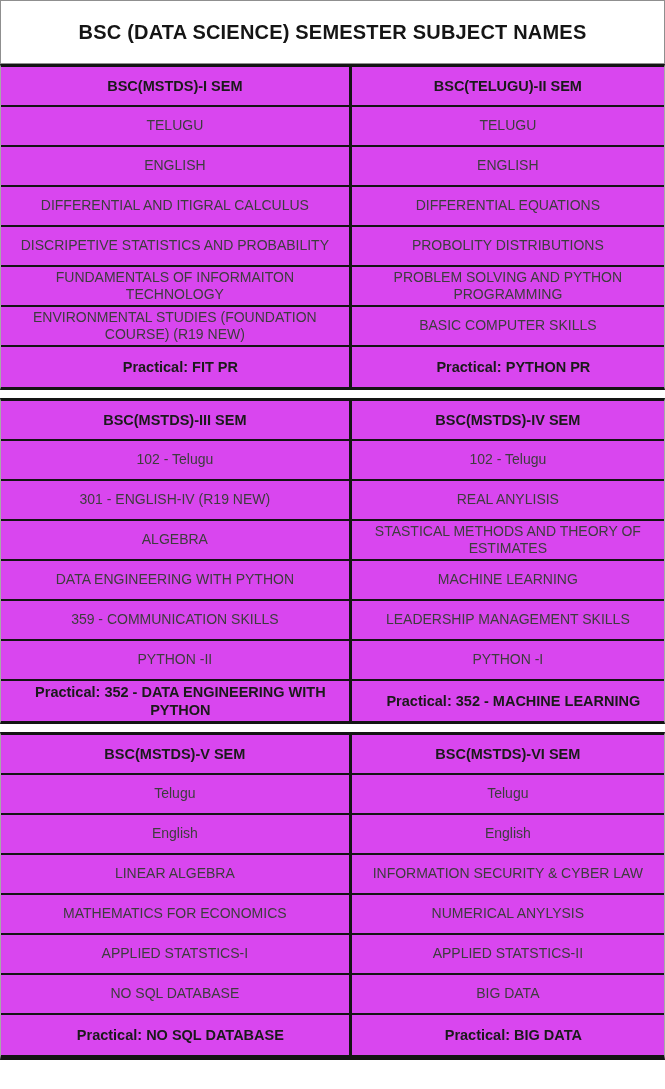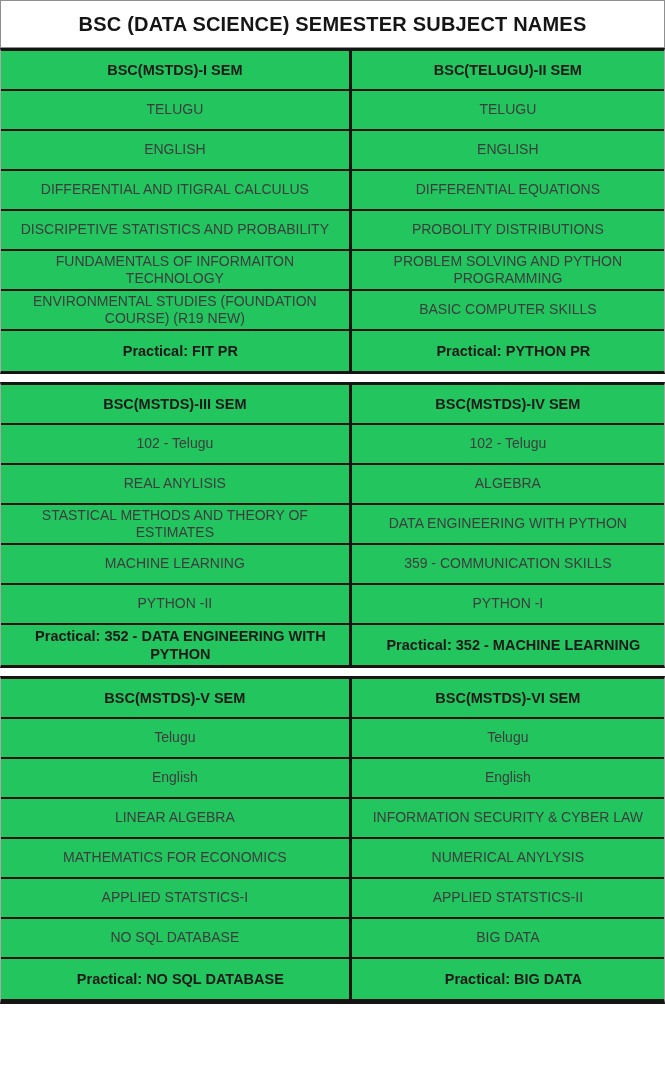--- a/index.html
+++ b/index.html
@@ -7,21 +7,21 @@
     padding: 0;
     background: #ffffff;
     font-family: "Liberation Sans", sans-serif;
   }
   .page {
     width: 665px;
     background: #ffffff;
     box-sizing: border-box;
   }
   .title-box {
-    height: 48px;
+    height: 64px;
     border: 1px solid #8f8f8f;
     display: flex;
     align-items: center;
     justify-content: center;
     text-align: center;
     font-size: 20px;
     font-weight: bold;
     color: #151515;
     letter-spacing: 0.2px;
     box-sizing: border-box;
@@ -47,21 +47,21 @@
     display: flex;
     align-items: center;
     justify-content: center;
     text-align: center;
     font-size: 14px;
     line-height: 1.25;
     color: #3d3d3d;
     padding: 1px 8px;
     box-sizing: border-box;
     border-bottom: 2px solid #141414;
-    background: #22c55e;
+    background: #d946ef;
     overflow: hidden;
   }
   .cell:nth-child(odd) {
     border-right: 3px solid #141414;
   }
   .sem-table .cell:nth-last-child(-n+2) {
     border-bottom: none;
     padding-left: 19px;
   }
   .cell.h, .cell.p {
@@ -107,30 +107,32 @@
 
   <div class="gap"></div>
 
   <div class="sem-table">
     <div class="cell h">BSC(MSTDS)-III SEM</div>
     <div class="cell h">BSC(MSTDS)-IV SEM</div>
 
     <div class="cell">102 - Telugu</div>
     <div class="cell">102 - Telugu</div>
 
+    <div class="cell">301 - ENGLISH-IV (R19 NEW)</div>
 
     <div class="cell">REAL ANYLISIS</div>
     <div class="cell">ALGEBRA</div>
 
     <div class="cell">STASTICAL METHODS AND THEORY OF ESTIMATES</div>
 
     <div class="cell">DATA ENGINEERING WITH PYTHON</div>
     <div class="cell">MACHINE LEARNING</div>
 
     <div class="cell">359 - COMMUNICATION SKILLS</div>
+    <div class="cell">LEADERSHIP MANAGEMENT SKILLS</div>
 
     <div class="cell">PYTHON -II</div>
     <div class="cell">PYTHON -I</div>
 
     <div class="cell p">Practical: 352 - DATA ENGINEERING WITH PYTHON</div>
     <div class="cell p">Practical: 352 - MACHINE LEARNING</div>
   </div>
 
   <div class="gap"></div>
 

